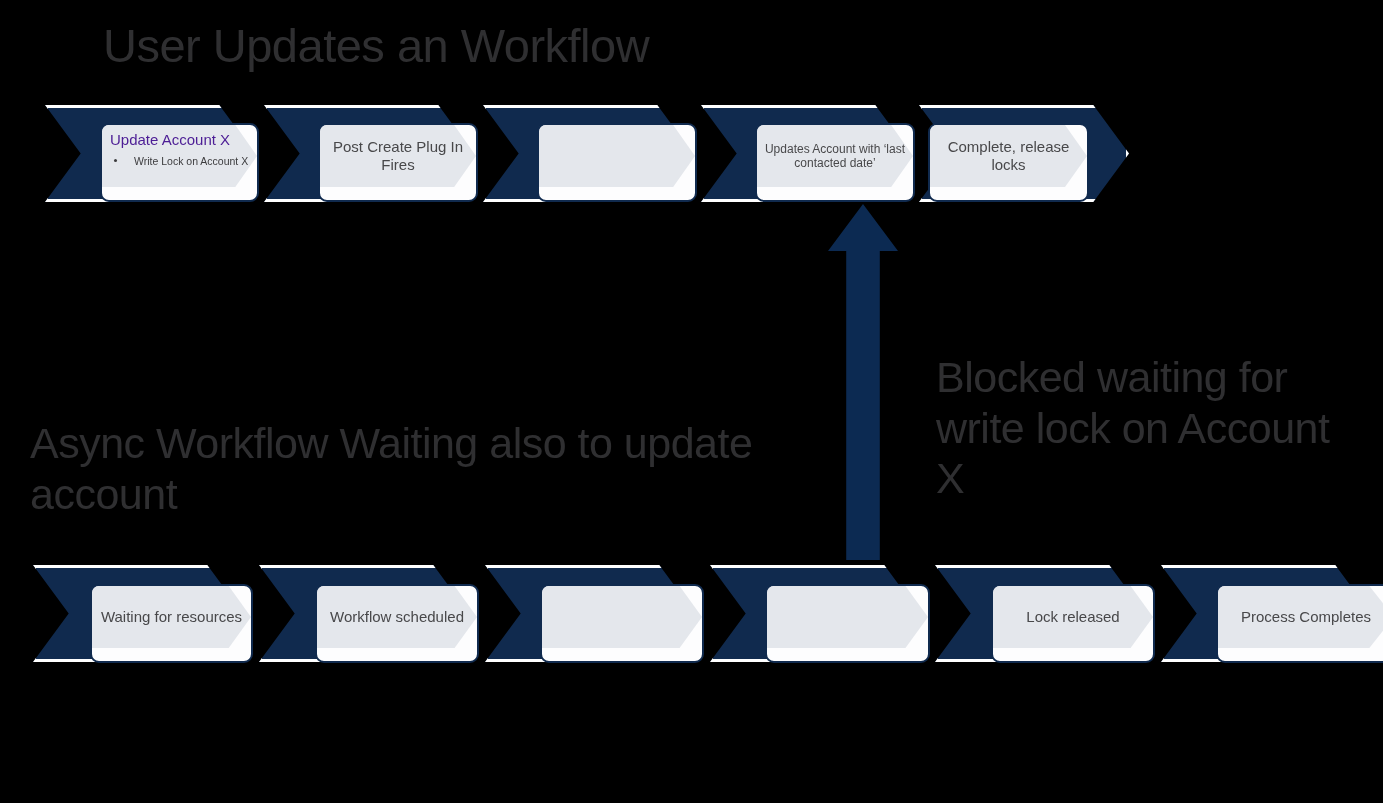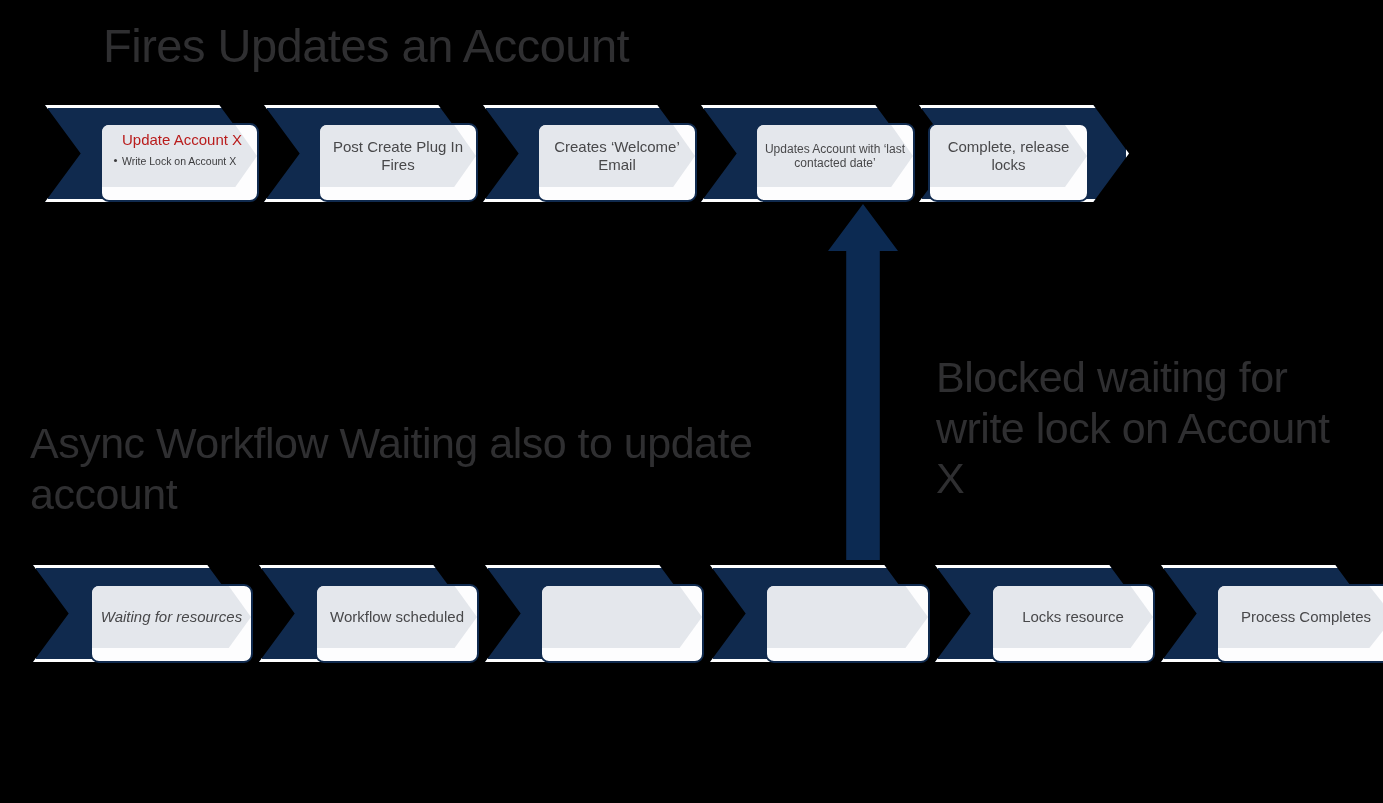--- a/index.html
+++ b/index.html
@@ -107,28 +107,27 @@
     padding: 16px 7px;
     box-sizing: border-box;
   }
   .card-text.with-bullet {
     align-items: flex-start;
     justify-content: flex-start;
     padding: 6px 6px 0 8px;
   }
   .card-title-line {
     font-size: 15px;
-    color: #b91c1c;
+    color: #4c1d95;
     text-align: left;
-    margin-left: 12px;
   }
   .bullet-line {
     display: flex;
     align-items: center;
-    gap: 5px;
+    gap: 17px;
     font-size: 10.5px;
     color: #3c3c3e;
     margin-top: 6px;
     padding-left: 4px;
     white-space: nowrap;
   }
   .bullet-dot {
     width: 3px;
     height: 3px;
     background: #3c3c3e;
@@ -146,21 +145,21 @@
     background: #0c2a52;
     -webkit-clip-path: polygon(50% 0, 100% 47px, 74% 47px, 74% 100%, 26% 100%, 26% 47px, 0 47px);
     clip-path: polygon(50% 0, 100% 47px, 74% 47px, 74% 100%, 26% 100%, 26% 47px, 0 47px);
   }
 </style>
 </head>
 <body>
 
 <div id="canvas">
 
-  <div class="heading" id="title-top">Fires Updates an Account</div>
+  <div class="heading" id="title-top">User Updates an Workflow</div>
 
   <div class="row" id="row-top">
       <div class="chev-navy" style="left: 45px; top: 105px;"></div>
       <div class="card" style="left: 100px; top: 123px; width: 159px;">
         <div class="card-inner"></div>
         <div class="card-text with-bullet">
           <div class="card-title-line">Update Account X</div>
           <div class="bullet-line">
             <span class="bullet-dot"></span>
             <span>Write  Lock on Account X</span>
@@ -170,43 +169,40 @@
       <div class="chev-navy" style="left: 264px; top: 105px;"></div>
       <div class="card" style="left: 318px; top: 123px; width: 160px;">
         <div class="card-inner"></div>
         <div class="card-text">
           <span>Post Create Plug In Fires</span>
         </div>
       </div>
       <div class="chev-navy" style="left: 483px; top: 105px;"></div>
       <div class="card" style="left: 537px; top: 123px; width: 160px;">
         <div class="card-inner"></div>
-        <div class="card-text">
-          <span>Creates ‘Welcome’ Email</span>
-        </div>
       </div>
       <div class="chev-navy" style="left: 701px; top: 105px;"></div>
       <div class="card" style="left: 755px; top: 123px; width: 160px;">
         <div class="card-inner"></div>
         <div class="card-text">
           <span style="font-size: 12px;">Updates Account with ‘last contacted date’</span>
         </div>
       </div>
       <div class="chev-navy" style="left: 919px; top: 105px;"></div>
       <div class="card" style="left: 928px; top: 123px; width: 161px;">
         <div class="card-inner"></div>
         <div class="card-text">
           <span>Complete, release locks</span>
         </div>
       </div>
     </div>
 
   <div class="row" id="row-bottom">
       <div class="chev-navy" style="left: 33px; top: 565px;"></div>
-      <div class="card" style="left: 90px; top: 584px; width: 163px; font-style: italic;">
+      <div class="card" style="left: 90px; top: 584px; width: 163px;">
         <div class="card-inner"></div>
         <div class="card-text">
           <span>Waiting for resources</span>
         </div>
       </div>
       <div class="chev-navy" style="left: 259px; top: 565px;"></div>
       <div class="card" style="left: 315px; top: 584px; width: 164px;">
         <div class="card-inner"></div>
         <div class="card-text">
           <span>Workflow scheduled</span>
@@ -217,21 +213,21 @@
         <div class="card-inner"></div>
       </div>
       <div class="chev-navy" style="left: 710px; top: 565px;"></div>
       <div class="card" style="left: 765px; top: 584px; width: 165px;">
         <div class="card-inner"></div>
       </div>
       <div class="chev-navy" style="left: 935px; top: 565px;"></div>
       <div class="card" style="left: 991px; top: 584px; width: 164px;">
         <div class="card-inner"></div>
         <div class="card-text">
-          <span>Locks resource</span>
+          <span>Lock released</span>
         </div>
       </div>
       <div class="chev-navy" style="left: 1161px; top: 565px;"></div>
       <div class="card" style="left: 1216px; top: 584px; width: 180px;">
         <div class="card-inner"></div>
         <div class="card-text">
           <span>Process Completes</span>
         </div>
       </div>
     </div>

